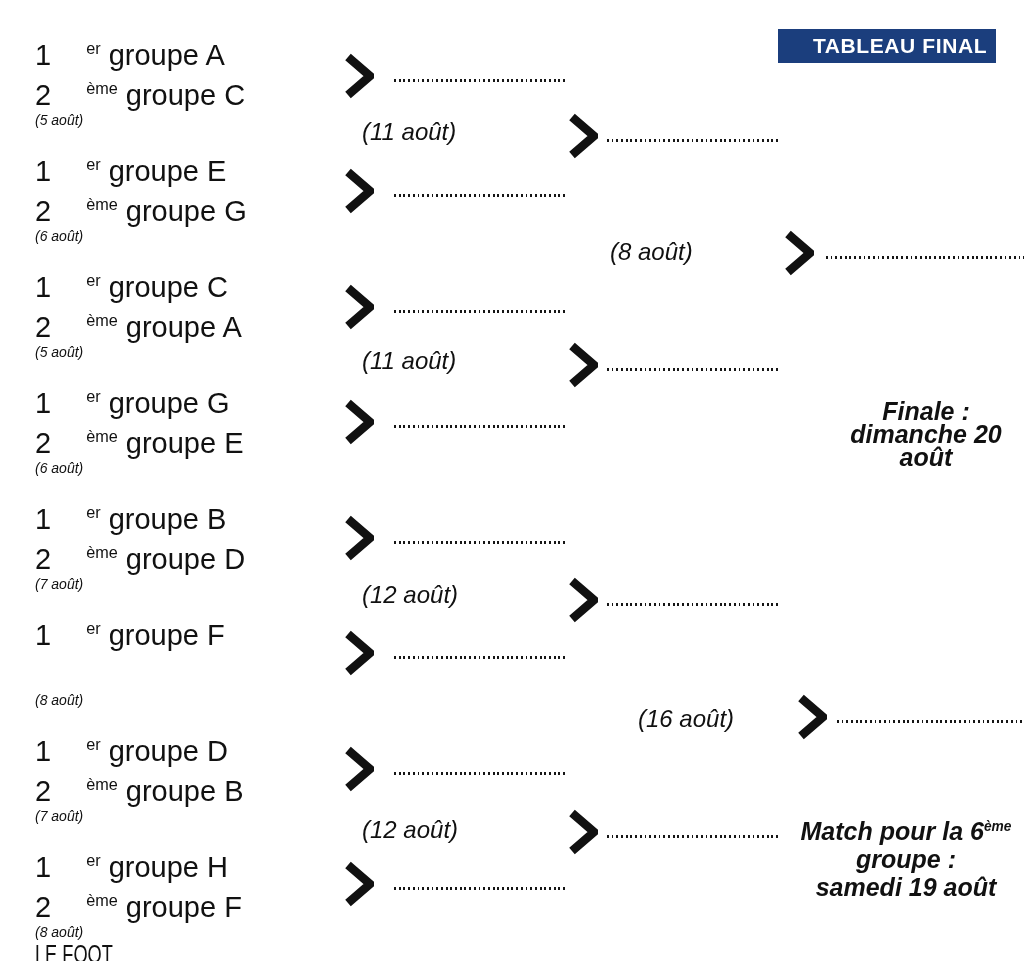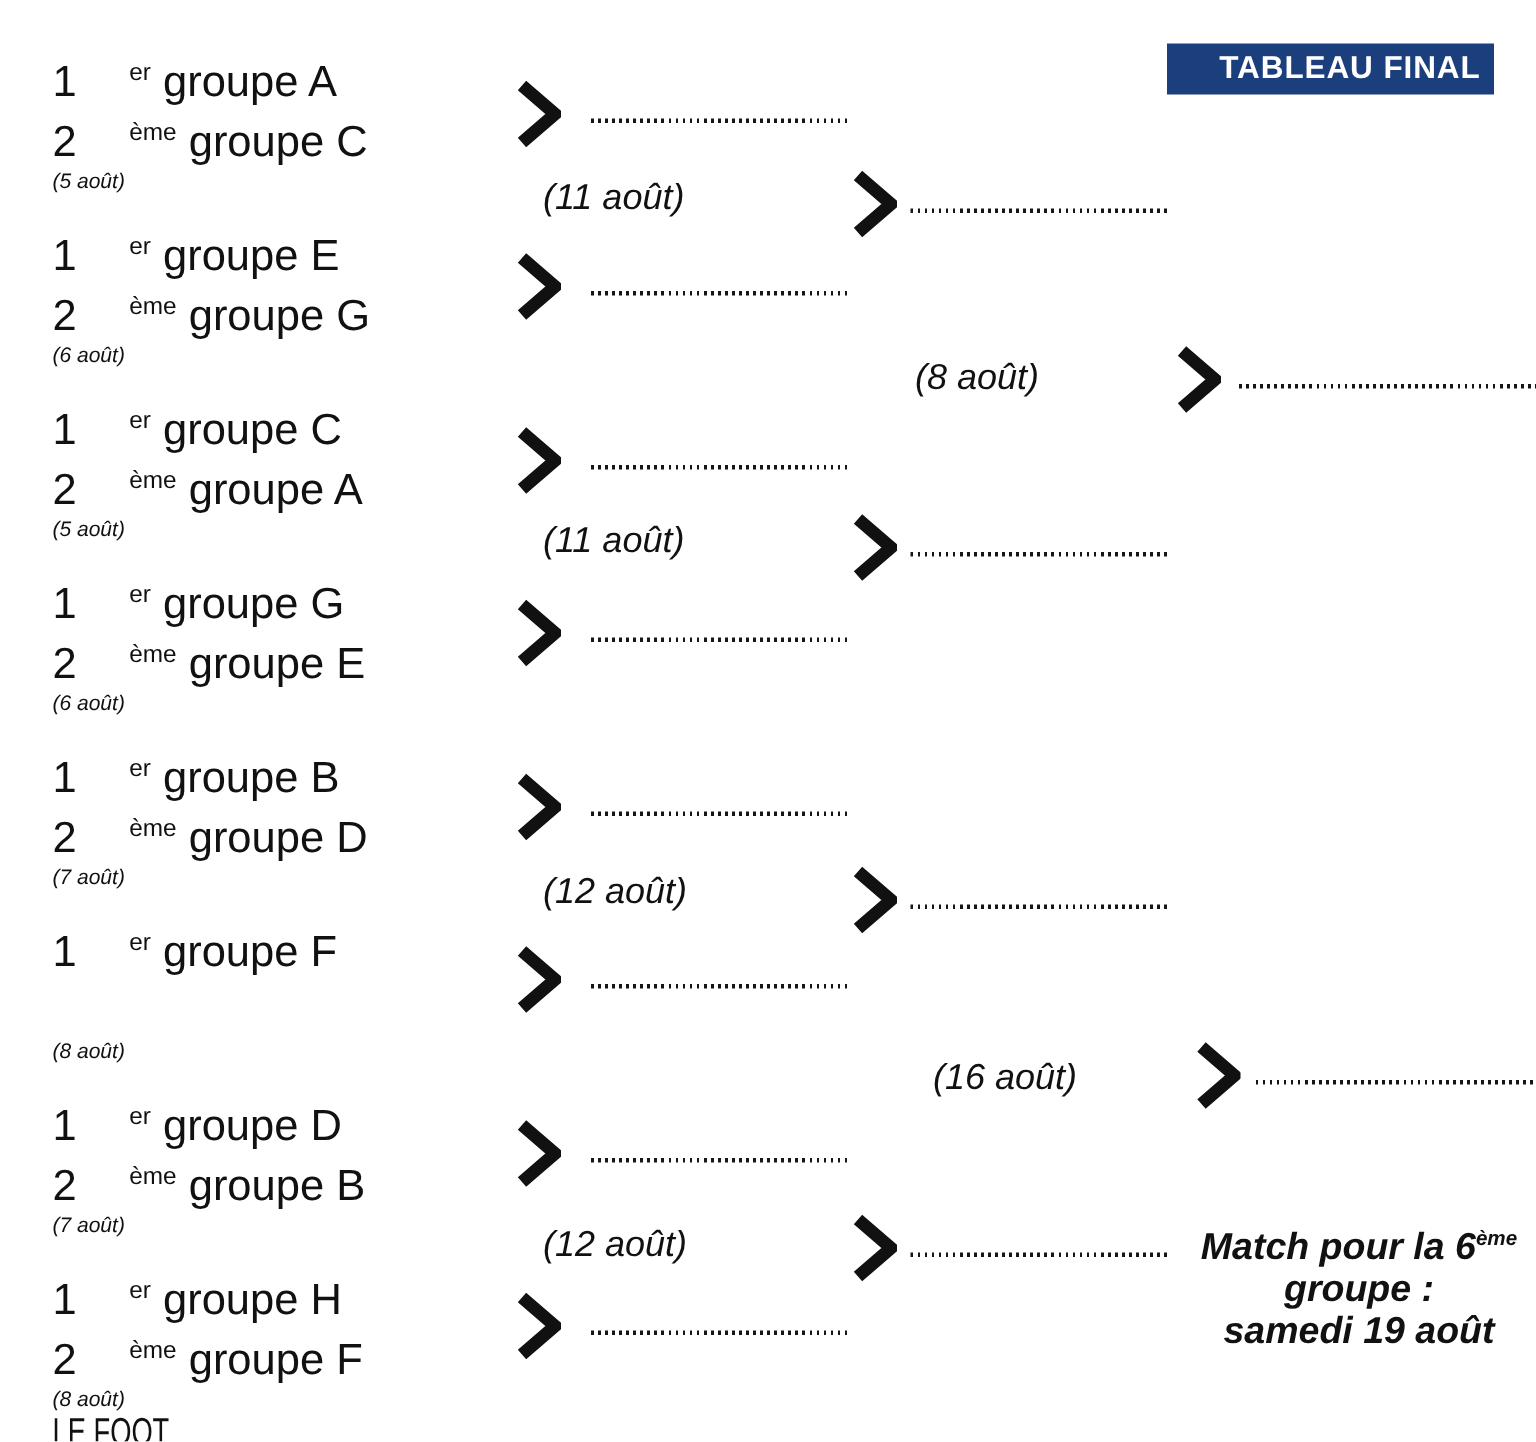--- a/index.html
+++ b/index.html
@@ -143,32 +143,36 @@
   <svg class="chev" style="left:568px;top:809px" viewBox="0 0 30 46">
       <path d="M4 4 L26 23 L4 42" fill="none" stroke="#111" stroke-width="8.5"></path>
     </svg>
 
   <div class="dots" style="left:607px;top:139px;width:173px"></div>
   <div class="dots" style="left:607px;top:368px;width:173px"></div>
   <div class="dots" style="left:607px;top:603px;width:173px"></div>
   <div class="dots" style="left:607px;top:835px;width:173px"></div>
 
   <div class="rdate" style="left:610px;top:238px">(8 août)</div>
-  <div class="rdate" style="left:622px;top:705px">(16 août)</div>
+  <div class="rdate" style="left:638px;top:705px">(16 août)</div>
 
   <svg class="chev" style="left:784px;top:230px" viewBox="0 0 30 46">
       <path d="M4 4 L26 23 L4 42" fill="none" stroke="#111" stroke-width="8.5"></path>
     </svg>
   <svg class="chev" style="left:797px;top:694px" viewBox="0 0 30 46">
       <path d="M4 4 L26 23 L4 42" fill="none" stroke="#111" stroke-width="8.5"></path>
     </svg>
 
   <div class="dots" style="left:826px;top:256px;width:198px"></div>
   <div class="dots" style="left:837px;top:720px;width:187px"></div>
 
+  <div class="finale">
+    <div>Finale :</div>
+    <div>dimanche 20 août</div>
+  </div>
 
   <div class="third">
     <div><span>Match pour la 6</span><sup>ème</sup><span> groupe :</span></div>
     <div>samedi 19 août</div>
   </div>
 
   <div class="lefoot">LE FOOT</div>
 
 </div>
 

